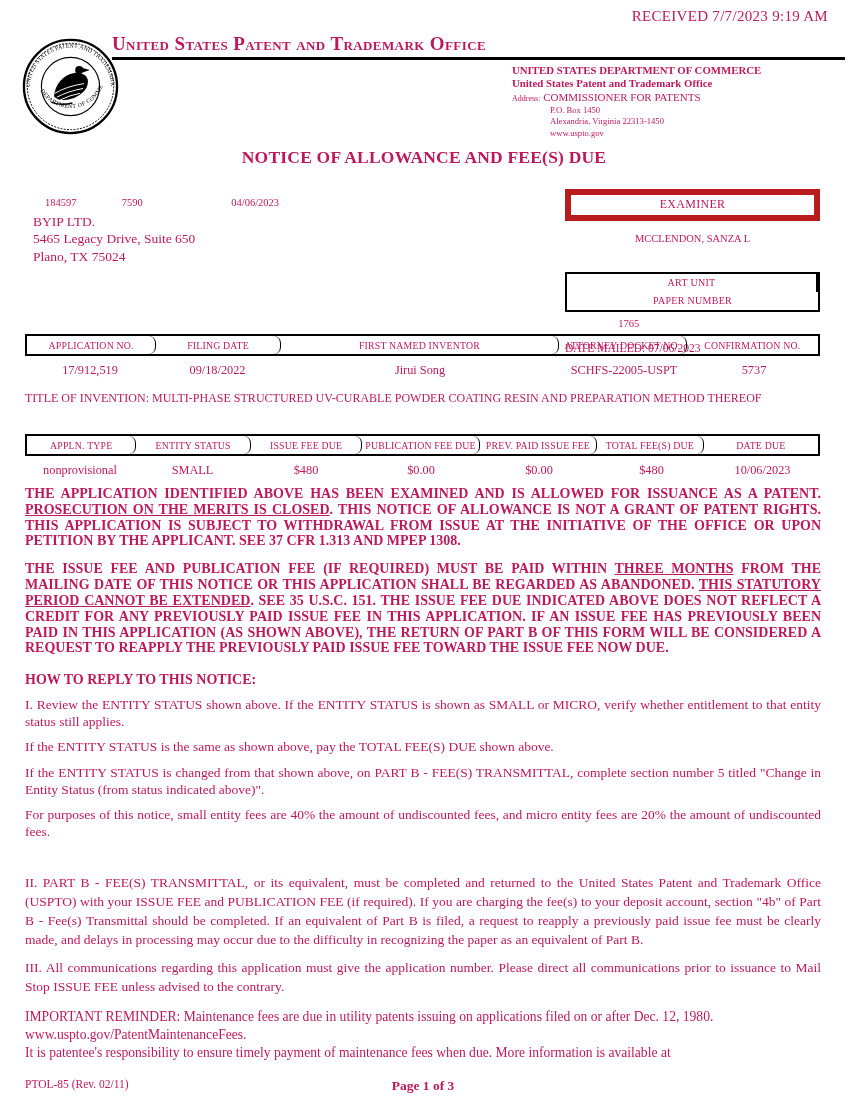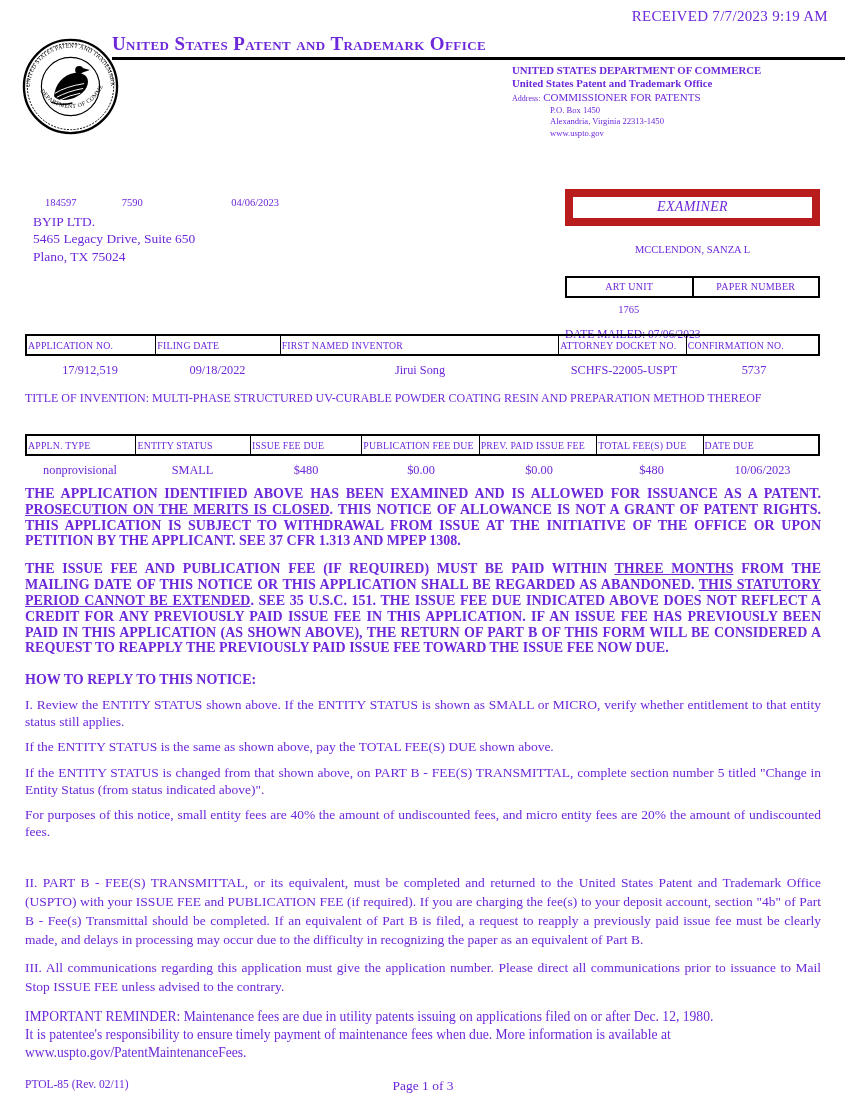--- a/index.html
+++ b/index.html
@@ -1,17 +1,17 @@
 <!DOCTYPE html>
 <html><head>
 <meta charset="utf-8">
 <style>
   html,body { margin:0; padding:0; background:#fff; }
   .page {
-    position:relative; width:848px; height:1106px; background:#fff; color:#6d28d9;
+    position:relative; width:848px; height:1106px; background:#fff; color:#be185d;
     font-family:"Liberation Serif","DejaVu Serif",serif; overflow:hidden;
   }
 
   
   .received { position:absolute; top:8px; right:20px; font-size:15px; letter-spacing:.3px; }
 
   
   .seal { position:absolute; left:22px; top:38px; width:97px; height:97px; }
   .office-title { position:absolute; left:112px; top:33px; font-size:19px; font-weight:600;
                   font-variant:small-caps; letter-spacing:.4px; }
@@ -26,53 +26,53 @@
                   font-weight:bold; font-size:17.5px; letter-spacing:.2px; }
 
   
   .addressee { position:absolute; left:33px; top:196px; font-size:13.5px; line-height:1.3; }
   .nums { font-size:10.5px; margin-bottom:3px; }
   .nums .n1 { display:inline-block; width:74px; margin-left:12px; }
   .nums .n2 { display:inline-block; width:107px; }
 
   
   .exam-panel { position:absolute; left:565px; top:189px; width:255px; text-align:center; }
-  .exam-box { border:8px solid #b91c1c; padding:2px 0 3px; font-size:14px; letter-spacing:.3px;font-style:italic; }
-  .exam-name { margin-top:18px; font-size:10.5px; }
-  .two-box { display:flex; border:2px solid #000; margin-top:21px; }
+  .exam-box { border:6px solid #b91c1c; padding:2px 0 3px; font-size:12px; letter-spacing:.3px; }
+  .exam-name { margin-top:12px; font-size:10.5px; }
+  .two-box { display:flex; border:2px solid #000; margin-top:28px;flex-direction:column; }
   .two-box > div { flex:1; padding:3px 0 4px; font-size:10px; letter-spacing:.3px; }
   .two-box > div:first-child { border-right:2px solid #000; }
   .art-val { margin-top:6px; width:50%; text-align:center; font-size:10.5px; }
   .date-mailed { margin-top:13px; text-align:left; font-size:11.5px; }
 
   
   .tbl { position:absolute; left:25px; width:795px; }
   .tbl-app { top:334px; } .tbl-fee { top:434px; }
   .hrow { display:flex; border:2px solid #000; box-sizing:border-box; }
-  .hcell { box-sizing:border-box; border-right:1.5px solid #000; text-align:left;
-           font-size:9.8px; padding:4px 1px 3px; letter-spacing:.2px; }
+  .hcell { box-sizing:border-box; border-right:1.5px solid #000; text-align:center;
+           font-size:9.8px; padding:4px 1px 3px; letter-spacing:.2px;border-radius:7px; }
   .hcell:last-child { border-right:none; }
   .vrow { display:flex; }
   .vcell { box-sizing:border-box; text-align:center; font-size:12.3px; padding-top:7px; }
   .a0{width:130px}.a1{width:125px}.a2{width:280px}.a3{width:128px}.a4{width:132px}
   .f0{width:110px}.f1{width:115px}.f2{width:112px}.f3{width:118px}.f4{width:118px}.f5{width:107px}.f6{width:115px}
 
   .invention { position:absolute; left:25px; top:391px; font-size:12px; }
 
   
   .main { position:absolute; left:25px; top:486px; width:796px; }
   .bp { font-weight:bold; font-size:14px; line-height:1.13; text-align:justify; }
   .bp2 { margin-top:12px; }
   .u { text-decoration:underline; }
   .how { font-weight:bold; font-size:14px; margin-top:16px; }
   .rp { font-size:13.5px; line-height:1.23; text-align:justify; margin-top:9px; }
   .sec2 { margin-top:34px; line-height:1.4; }
   .sec3 { line-height:1.4; }
   .reminder { font-weight:normal; font-size:13.6px; line-height:1.35; margin-top:11px; }
-  .pageno { text-align:center; font-size:13.5px; margin-top:15px; }
+  .pageno { text-align:center; font-size:13.5px; margin-top:15px;font-weight:bold; }
 
   .formno { position:absolute; left:25px; top:1078px; font-size:11.5px; }
 </style>
 </head>
 <body>
 
 <div class="page">
 
   <div class="received">RECEIVED 7/7/2023 9:19 AM</div>
 
@@ -109,20 +109,21 @@
     <div class="bold-line">United States Patent and Trademark Office</div>
     <div class="addr-row">
       <span class="addr-label">Address:</span>
       <span>COMMISSIONER FOR PATENTS</span>
     </div>
     <div class="addr-small">P.O. Box 1450</div>
     <div class="addr-small">Alexandria, Virginia 22313-1450</div>
     <div class="addr-small">www.uspto.gov</div>
   </div>
 
+  <div class="notice-title">NOTICE OF ALLOWANCE AND FEE(S) DUE</div>
 
   <div class="addressee">
     <div class="nums">
       <span class="n1">184597</span>
       <span class="n2">7590</span>
       <span class="n3">04/06/2023</span>
     </div>
     <div>BYIP LTD.</div>
     <div>5465 Legacy Drive, Suite 650</div>
     <div>Plano, TX 75024</div>
@@ -190,22 +191,22 @@
     <div class="rp">I. Review the ENTITY STATUS shown above. If the ENTITY STATUS is shown as SMALL or MICRO, verify whether entitlement to that entity status still applies.</div>
     <div class="rp">If the ENTITY STATUS is the same as shown above, pay the TOTAL FEE(S) DUE shown above.</div>
     <div class="rp">If the ENTITY STATUS is changed from that shown above, on PART B - FEE(S) TRANSMITTAL, complete section number 5 titled "Change in Entity Status (from status indicated above)".</div>
     <div class="rp">For purposes of this notice, small entity fees are 40% the amount of undiscounted fees, and micro entity fees are 20% the amount of undiscounted fees.</div>
 
     <div class="rp sec2">II. PART B - FEE(S) TRANSMITTAL, or its equivalent, must be completed and returned to the United States Patent and Trademark Office (USPTO) with your ISSUE FEE and PUBLICATION FEE (if required). If you are charging the fee(s) to your deposit account, section "4b" of Part B - Fee(s) Transmittal should be completed. If an equivalent of Part B is filed, a request to reapply a previously paid issue fee must be clearly made, and delays in processing may occur due to the difficulty in recognizing the paper as an equivalent of Part B.</div>
     <div class="rp sec3">III. All communications regarding this application must give the application number. Please direct all communications prior to issuance to Mail Stop ISSUE FEE unless advised to the contrary.</div>
 
     <div class="reminder">
       <div>IMPORTANT REMINDER: Maintenance fees are due in utility patents issuing on applications filed on or after Dec. 12, 1980.</div>
+      <div>www.uspto.gov/PatentMaintenanceFees.</div>
       <div>It is patentee's responsibility to ensure timely payment of maintenance fees when due. More information is available at</div>
-      <div>www.uspto.gov/PatentMaintenanceFees.</div>
     </div>
 
     <div class="pageno">Page 1 of 3</div>
   </div>
 
   <div class="formno">PTOL-85 (Rev. 02/11)</div>
 
 </div>
 
 </body></html>

